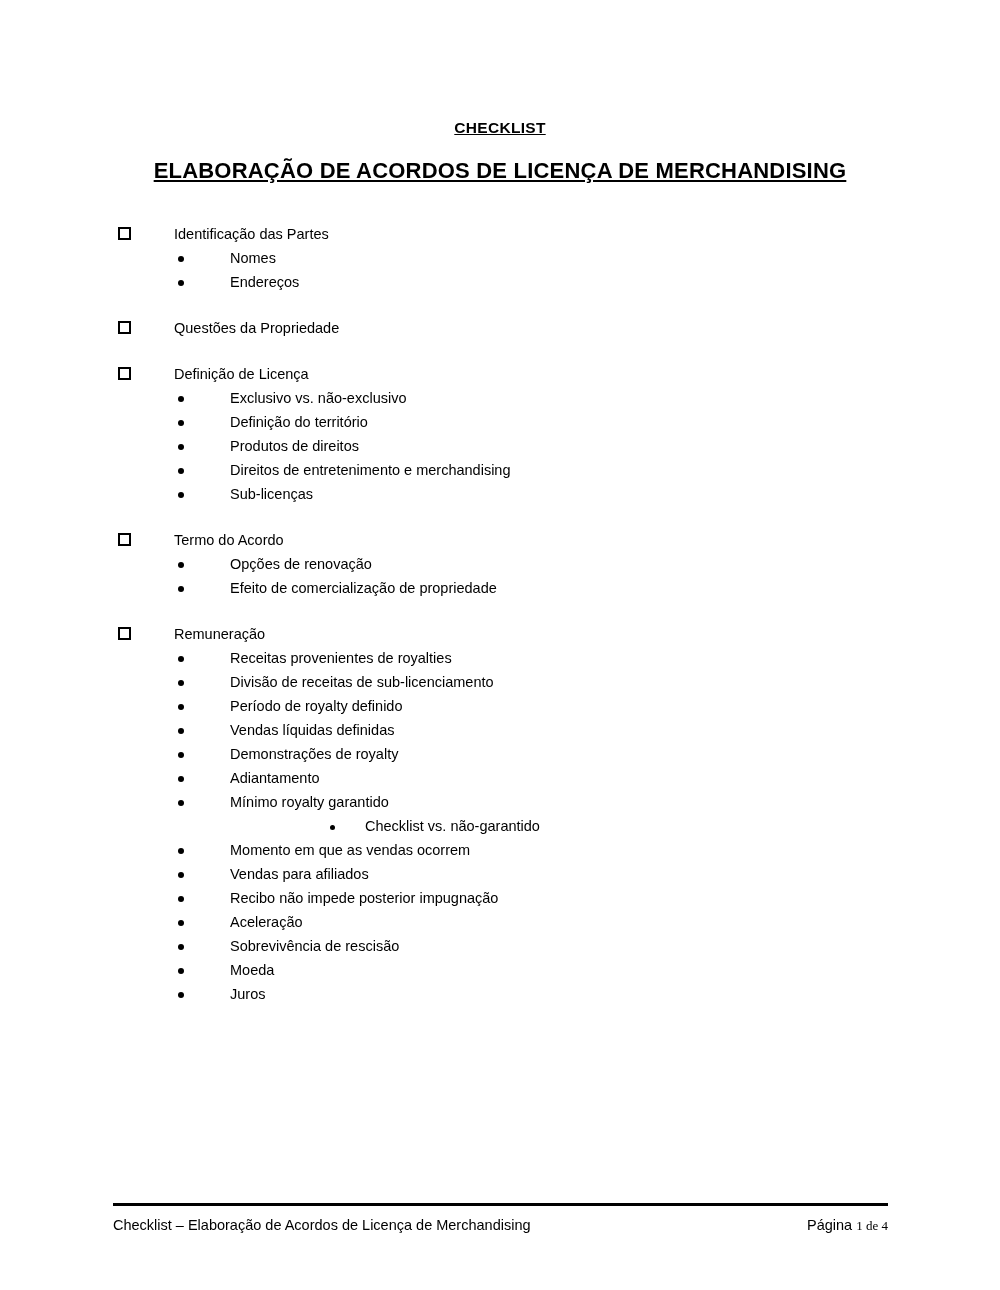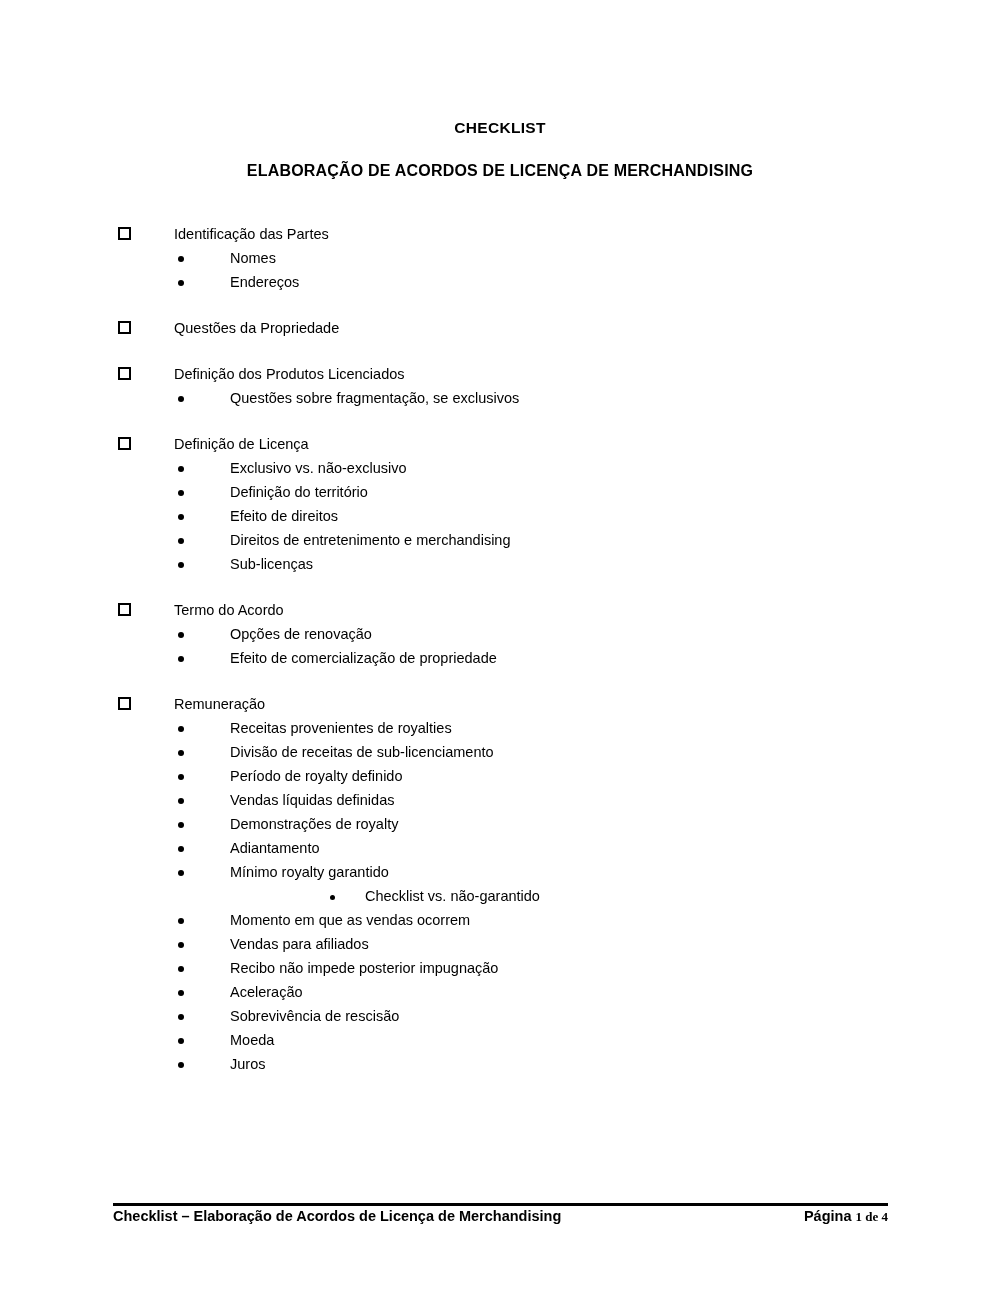--- a/index.html
+++ b/index.html
@@ -24,30 +24,31 @@
     overflow: hidden;
   }
 
   
   .headings {
     position: absolute;
     left: 0;
     top: 118px;
     width: 1000px;
     text-align: center;
+    text-decoration: underline;
   }
   .title-main {
     font-size: 15.5px;
     font-weight: bold;
     letter-spacing: 0.3px;
     line-height: 20px;
   }
   .title-sub {
     margin-top: 23px;
-    font-size: 16px;
+    font-size: 22px;
     font-weight: bold;
     letter-spacing: 0.2px;
     line-height: 20px;
   }
 
   
   .checklist {
     position: absolute;
     left: 0;
     top: 222px;
@@ -122,23 +123,23 @@
     top: 1203px;
     width: 775px;
   }
   .footer-rule {
     width: 775px;
     height: 0;
     border-top: 3px solid #000000;
   }
   .footer-row {
     position: relative;
+    margin-top: 9px;
     height: 20px;
     line-height: 20px;
-    font-weight: bold;
   }
   .footer-left {
     position: absolute;
     left: 0;
     top: 0;
     font-size: 14.5px;
     white-space: nowrap;
   }
   .footer-right {
     position: absolute;
@@ -179,43 +180,33 @@
       </div>
       <div class="group">
         <div class="section-row">
           <span class="checkbox-glyph"></span>
           <span class="section-label">Questões da Propriedade</span>
         </div>
       </div>
       <div class="group">
         <div class="section-row">
           <span class="checkbox-glyph"></span>
-          <span class="section-label">Definição dos Produtos Licenciados</span>
-        </div>
-        <div class="bullet-row">
-          <span class="bullet-glyph"></span>
-          <span class="bullet-label">Questões sobre fragmentação, se exclusivos</span>
-        </div>
-      </div>
-      <div class="group">
-        <div class="section-row">
-          <span class="checkbox-glyph"></span>
           <span class="section-label">Definição de Licença</span>
         </div>
         <div class="bullet-row">
           <span class="bullet-glyph"></span>
           <span class="bullet-label">Exclusivo vs. não-exclusivo</span>
         </div>
         <div class="bullet-row">
           <span class="bullet-glyph"></span>
           <span class="bullet-label">Definição do território</span>
         </div>
         <div class="bullet-row">
           <span class="bullet-glyph"></span>
-          <span class="bullet-label">Efeito de direitos</span>
+          <span class="bullet-label">Produtos de direitos</span>
         </div>
         <div class="bullet-row">
           <span class="bullet-glyph"></span>
           <span class="bullet-label">Direitos de entretenimento e merchandising</span>
         </div>
         <div class="bullet-row">
           <span class="bullet-glyph"></span>
           <span class="bullet-label">Sub-licenças</span>
         </div>
       </div>

